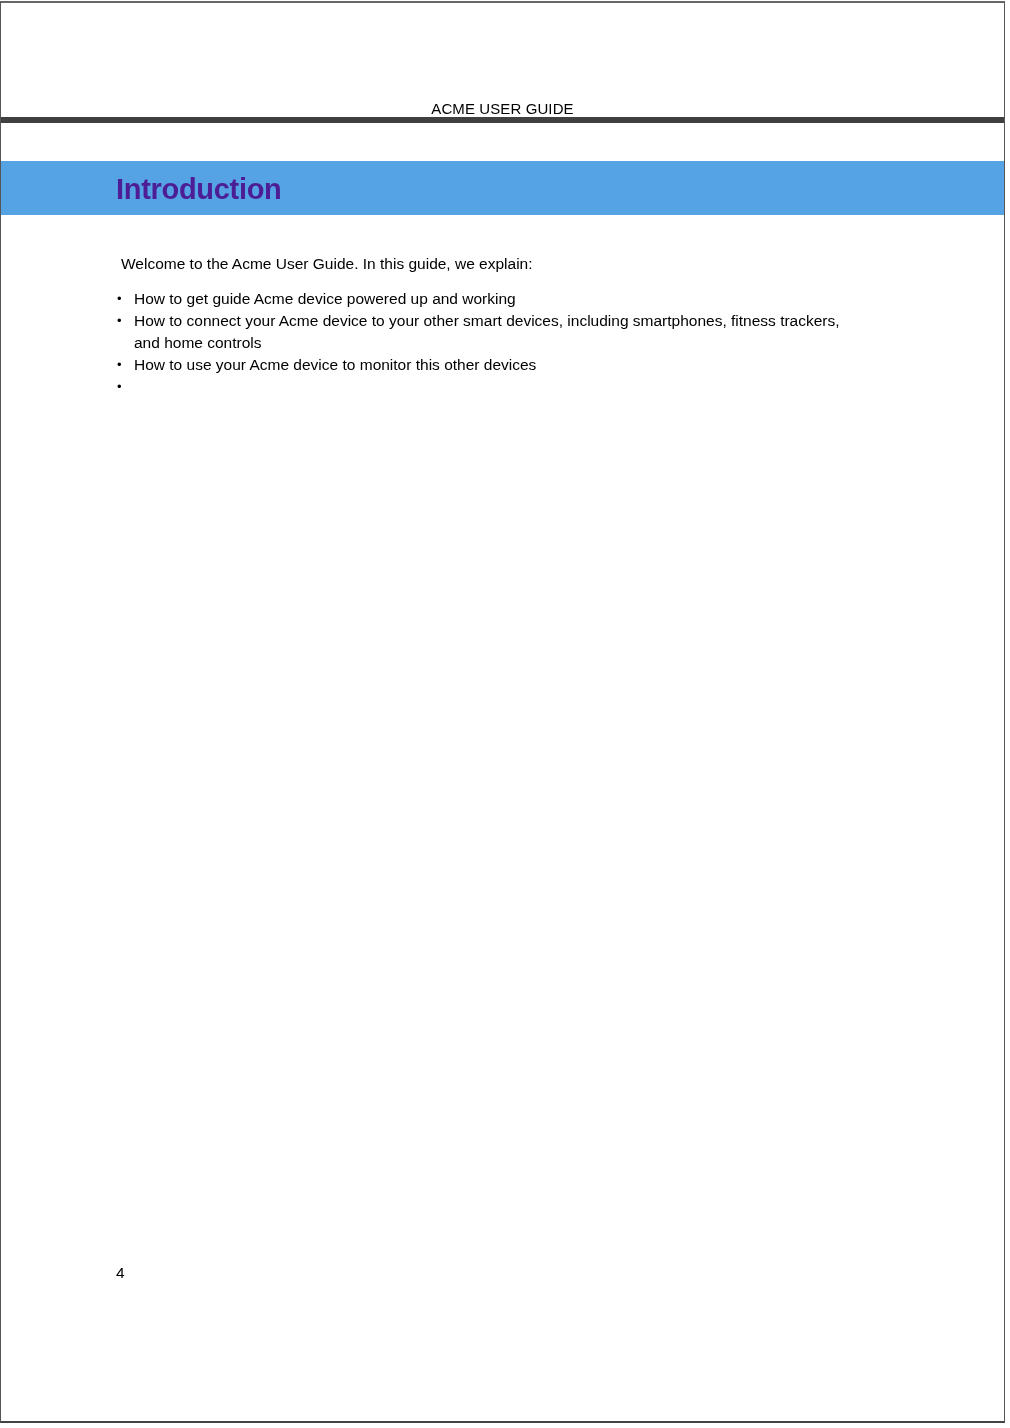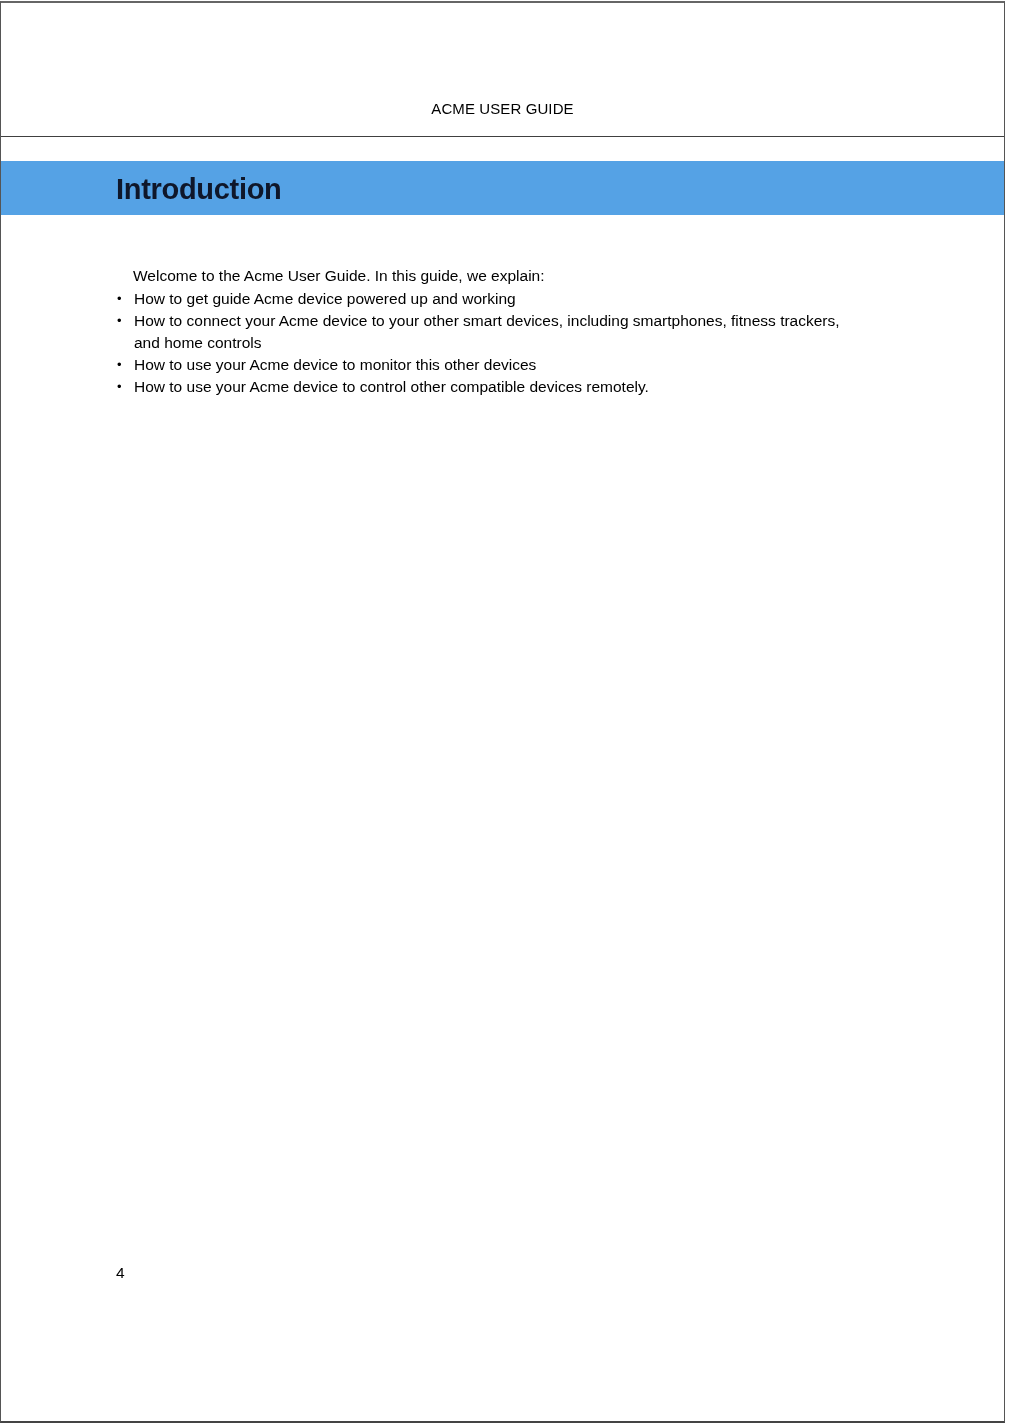--- a/index.html
+++ b/index.html
@@ -25,22 +25,22 @@
       border-top: 2px solid #666666;
       border-bottom: 2px solid #444444;
       box-sizing: border-box;
       background: #ffffff;
     }
     .running-header {
       position: absolute;
       left: 0;
       top: 0;
       width: 100%;
-      height: 134px;
-      border-bottom: 1px solid #404040;
+      height: 120px;
+      border-bottom: 6px solid #404040;
       box-sizing: border-box;
     }
     .running-header-text {
       position: absolute;
       left: 0;
       right: 0;
       top: 97px;
       text-align: center;
       font-size: 15px;
       letter-spacing: 0.1px;
@@ -52,21 +52,21 @@
       width: 100%;
       height: 54px;
       background: #55a2e5;
     }
     .section-title {
       position: absolute;
       left: 115px;
       top: 12px;
       font-size: 29px;
       font-weight: bold;
-      color: #0f172a;
+      color: #4c1d95;
       letter-spacing: -0.3px;
     }
     .intro {
       position: absolute;
       left: 116px;
       top: 248px;
       font-size: 15.5px;
     }
     .bullets {
       position: absolute;
@@ -102,36 +102,35 @@
 <div class="page">
 
   <div class="running-header">
     <div class="running-header-text">ACME USER GUIDE</div>
   </div>
 
   <div class="section-band">
     <div class="section-title">Introduction</div>
   </div>
 
-  <p class="intro" style="margin:16px;">Welcome to the Acme User Guide. In this guide, we explain:</p>
+  <p class="intro" style="margin:4px;">Welcome to the Acme User Guide. In this guide, we explain:</p>
 
   <ul class="bullets">
     <li>
       <span class="bullet-dot">•</span>
       <span>How to get guide Acme device powered up and working</span>
     </li>
     <li>
       <span class="bullet-dot">•</span>
       <span>How to connect your Acme device to your other smart devices, including smartphones, fitness trackers, and home controls</span>
     </li>
     <li>
       <span class="bullet-dot">•</span>
       <span>How to use your Acme device to monitor this other devices</span>
     </li>
     <li>
       <span class="bullet-dot">•</span>
-      <span>How to use your Acme device to control other compatible devices remotely.</span>
     </li>
   </ul>
 
   <div class="page-number">4</div>
 
 </div>
 
 </body></html>

